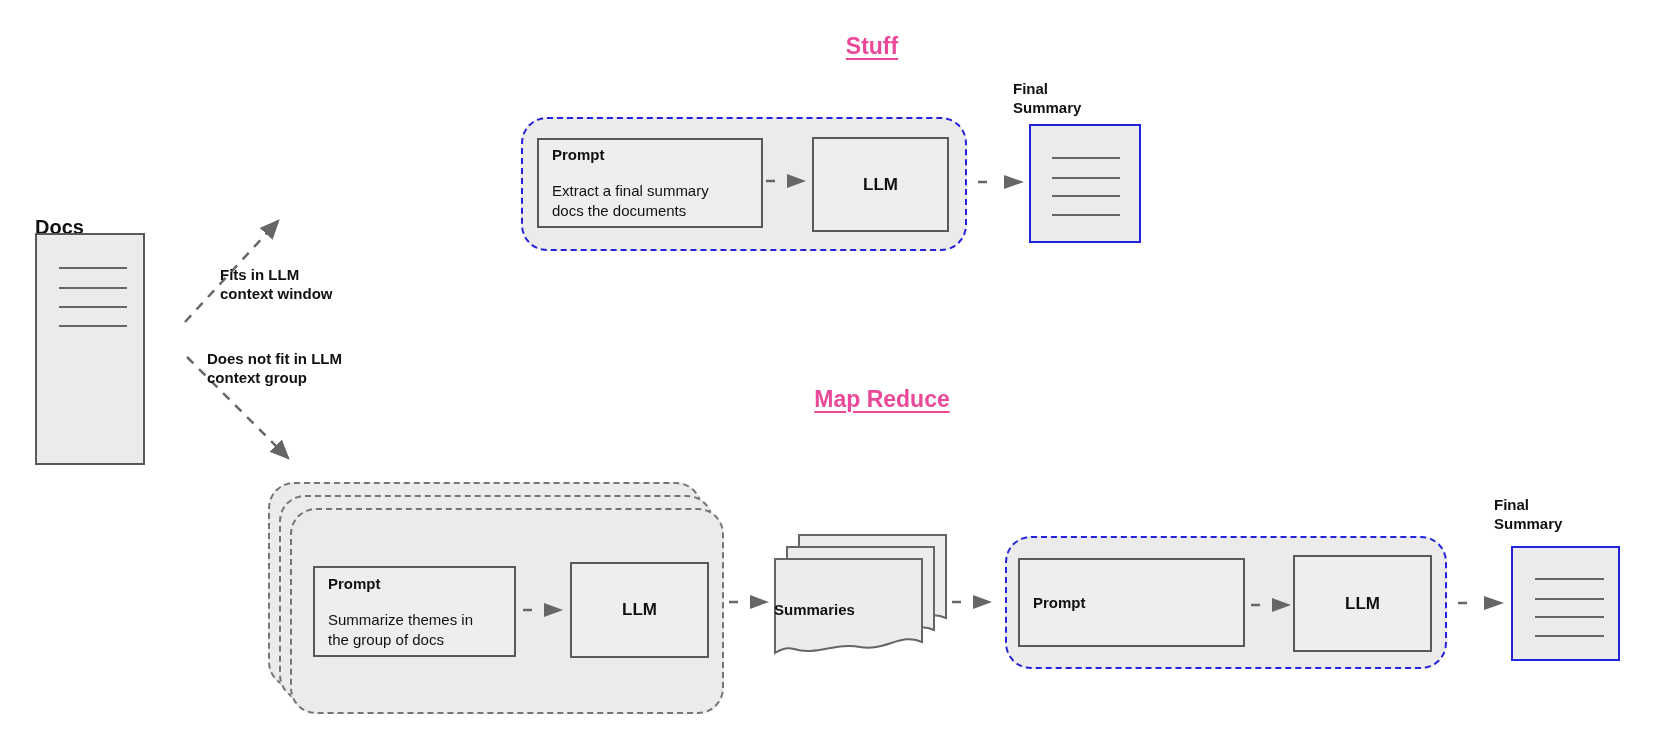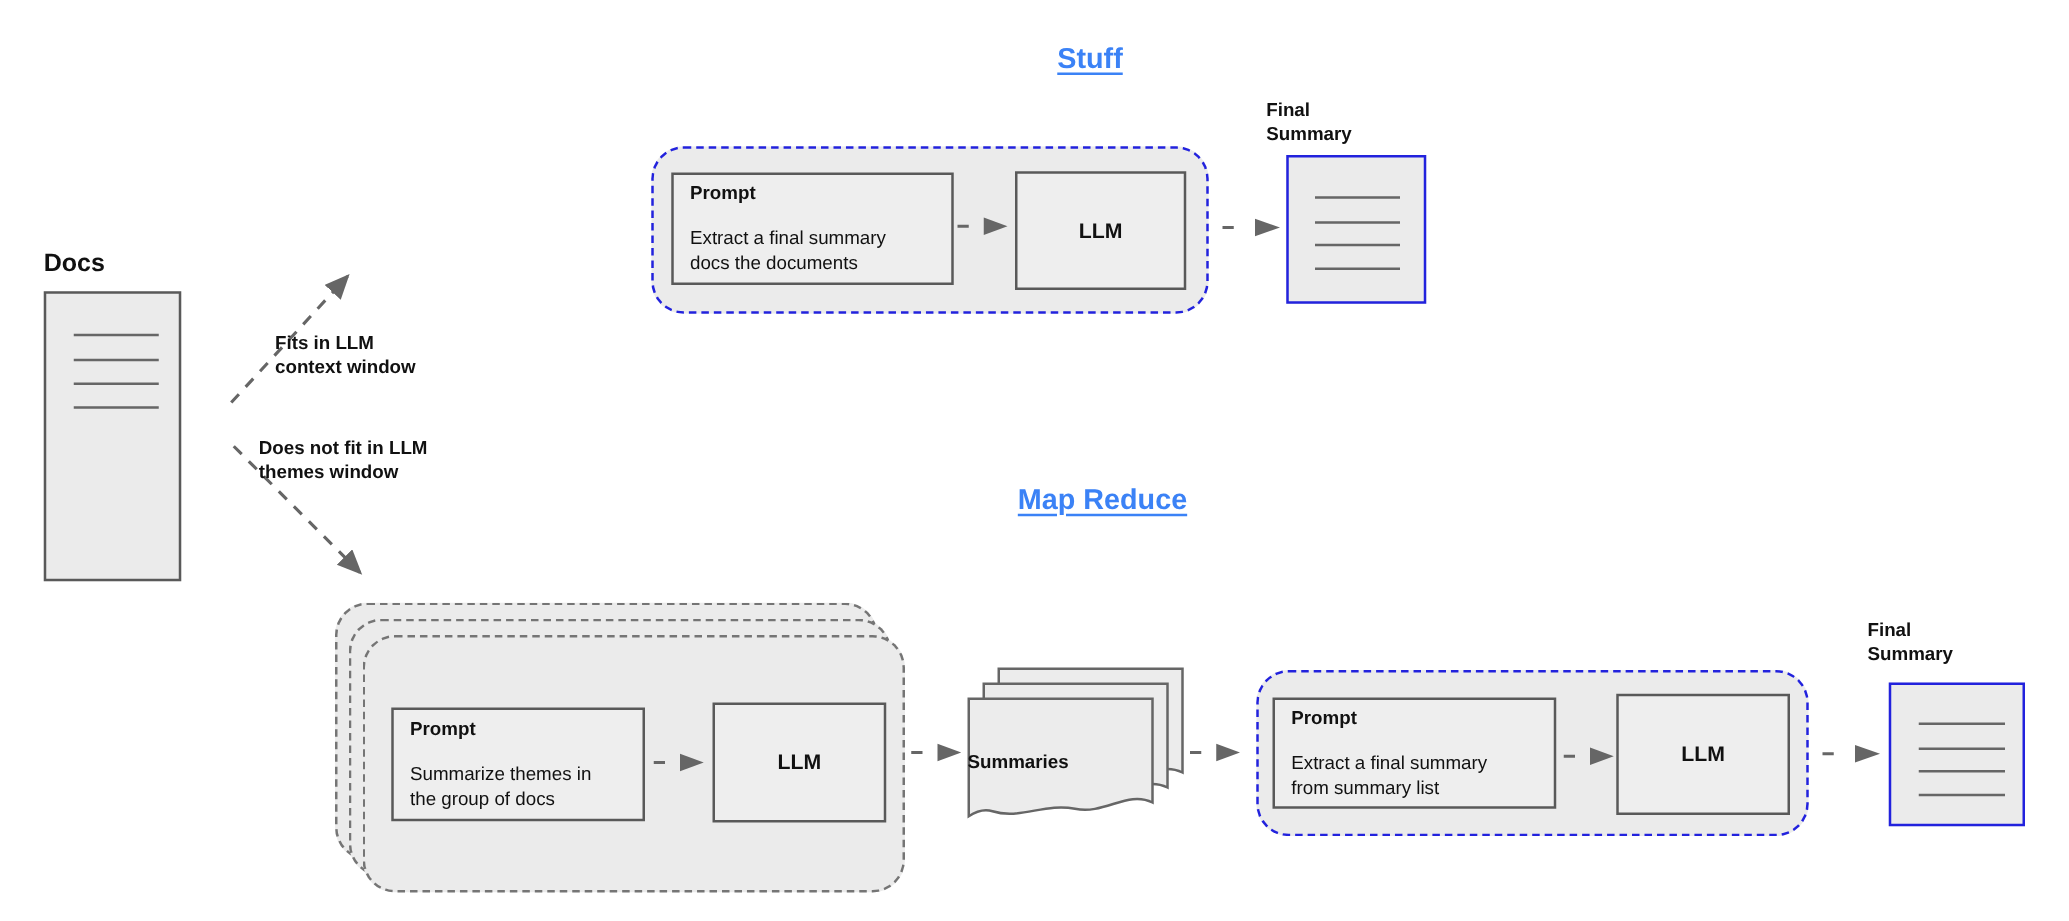--- a/index.html
+++ b/index.html
@@ -4,21 +4,21 @@
 <style>
   html,body { margin:0; padding:0; background:#ffffff; }
   .canvas {
     position:relative; width:1655px; height:737px; background:#ffffff;
     font-family:"Liberation Sans", sans-serif; color:#111; overflow:hidden;
   }
   .abs { position:absolute; box-sizing:border-box; }
   .title {
     position:absolute; font-weight:bold; font-size:23px; text-align:center;
     text-decoration:underline; text-decoration-thickness:2px; text-underline-offset:4px;
-    white-space:pre-line; color:#3b82f6;
+    white-space:pre-line; color:#ec4899;
   }
   .label {
     position:absolute; font-weight:bold; font-size:15px; line-height:19px;
     text-align:left; white-space:pre-line; color:#111;
   }
   .docs-label { font-size:20px; }
   .dgroup {
     position:absolute; box-sizing:border-box; background:#ebebeb;
     border:2px dashed #2222dd; border-radius:26px;
   }
@@ -35,21 +35,21 @@
   .llm-box { display:flex; align-items:center; justify-content:center; font-weight:bold; font-size:17px;text-align:right; }
   .final-box { border:2px solid #2222dd; background:#ebebeb; }
   .doc-line { position:absolute; height:2px; background:#666; }
   .harrow { position:absolute; }
 </style>
 </head>
 <body>
 
 <div class="canvas">
 
-  <div class="label docs-label" style="left:35px; top:202px; width:110px;">Docs</div>
+  <div class="label docs-label" style="left:35px; top:218px; width:110px;">Docs</div>
 
   <div class="box" style="left:35px; top:233px; width:110px; height:232px; background:#ebebeb;">
     <div class="doc-line" style="left:22px; top:32px; width:68px;"></div>
     <div class="doc-line" style="left:22px; top:52px; width:68px;"></div>
     <div class="doc-line" style="left:22px; top:71px; width:68px;"></div>
     <div class="doc-line" style="left:22px; top:90px; width:68px;"></div>
   </div>
 
   <svg class="abs" style="left:170px; top:195px;" width="140" height="280" viewBox="0 0 140 280">
     <defs>
@@ -57,21 +57,21 @@
         <polygon points="0,0 8,3.5 0,7" fill="#666"></polygon>
       </marker>
     </defs>
     <line x1="15" y1="127" x2="108" y2="26" stroke="#666" stroke-width="2.5" stroke-dasharray="9 8" marker-end="url(#ah)"></line>
     <line x1="17" y1="162" x2="118" y2="263" stroke="#666" stroke-width="2.5" stroke-dasharray="9 8" marker-end="url(#ah)"></line>
   </svg>
 
   <div class="label" style="left:220px; top:265px; width:170px;">Fits in LLM
 context window</div>
   <div class="label" style="left:207px; top:349px; width:190px;">Does not fit in LLM
-themes window</div>
+context group</div>
 
   <div class="title" style="left:797px; top:33px; width:150px;">Stuff</div>
 
   <div class="dgroup" style="left:521px; top:117px; width:446px; height:134px;"></div>
 
   <div class="box prompt-box" style="left:537px; top:138px; width:226px; height:90px;">
     <div class="prompt-title">Prompt</div>
     <div class="prompt-body w175">Extract a final summary docs the documents</div>
   </div>
 
@@ -129,21 +129,20 @@
 
   <svg class="harrow" style="left:950px; top:593px;" width="44" height="18" viewBox="0 0 44 18">
     <line x1="2" y1="9" x2="16" y2="9" stroke="#666" stroke-width="2.5" stroke-dasharray="9 7"></line>
     <polygon points="23,2 42,9 23,16" fill="#666"></polygon>
   </svg>
 
   <div class="dgroup" style="left:1005px; top:536px; width:442px; height:133px;"></div>
 
   <div class="box prompt-box" style="left:1018px; top:558px; width:227px; height:89px;">
     <div class="prompt-title">Prompt</div>
-    <div class="prompt-body w175">Extract a final summary from summary list</div>
   </div>
 
   <svg class="harrow" style="left:1249px; top:596px;" width="44" height="18" viewBox="0 0 44 18">
     <line x1="2" y1="9" x2="16" y2="9" stroke="#666" stroke-width="2.5" stroke-dasharray="9 7"></line>
     <polygon points="23,2 42,9 23,16" fill="#666"></polygon>
   </svg>
 
   <div class="box llm-box" style="left:1293px; top:555px; width:139px; height:97px;">LLM</div>
 
   <svg class="harrow" style="left:1456px; top:594px;" width="50" height="18" viewBox="0 0 50 18">

